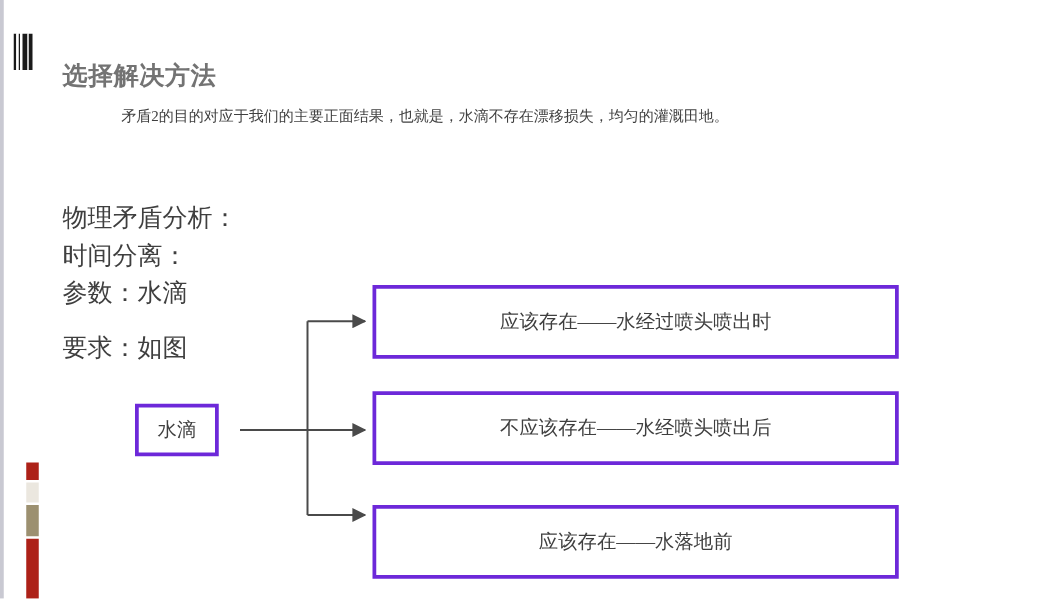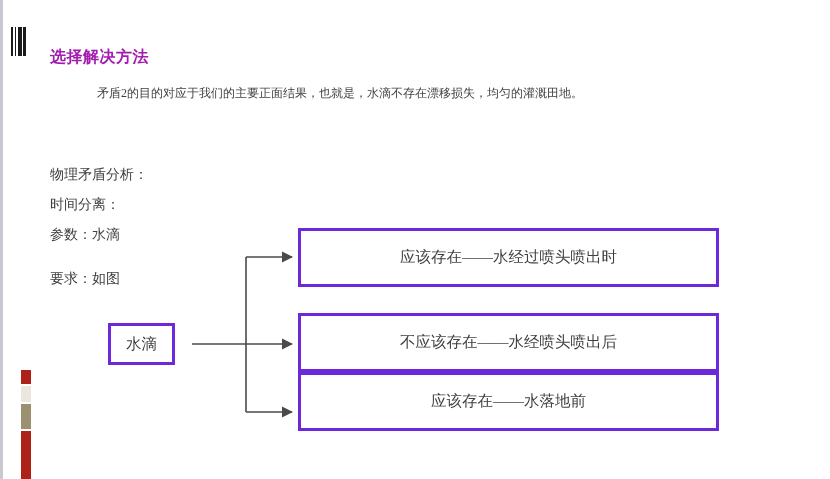--- a/index.html
+++ b/index.html
@@ -61,39 +61,39 @@
   .chip.c-red-small { top: 370px;  height: 14px; background: #ad2118; }
   .chip.c-cream     { top: 386px;  height: 16px; background: #ebe7df; }
   .chip.c-khaki     { top: 404px;  height: 25px; background: #9c9070; }
   .chip.c-red-long  { top: 431px;  height: 48px; background: #ad2118; }
 
   
   .title {
     position: absolute;
     left: 50px;
     top: 47px;
-    font-size: 16px;
+    font-size: 20px;
     font-weight: bold;
-    color: #a21caf;
+    color: #737373;
     letter-spacing: 0.5px;
   }
   .paragraph {
     position: absolute;
     left: 50px;
     top: 80px;
     width: 655px;
     font-size: 12px;
     line-height: 26px;
     color: #3f3f3f;
     margin-left: 47px;
   }
   .line-item {
     position: absolute;
     left: 50px;
-    font-size: 14px;
+    font-size: 20px;
     line-height: 20px;
     color: #3f3f3f;
     white-space: nowrap;
   }
   .line-item.l0 { top: 165px; }
   .line-item.l1 { top: 195px; text-align: center; }
   .line-item.l2 { top: 225px; }
   .line-item.l3 { top: 269px; }
 
   
@@ -122,21 +122,21 @@
     width: 67px;
     height: 42px;
   }
   .node.branch {
     left: 298px;
     width: 421px;
     height: 59px;
   }
   .node.branch.b0 { top: 228px; }
   .node.branch.b1 { top: 313px; }
-  .node.branch.b2 { top: 372px; }
+  .node.branch.b2 { top: 404px; }
 </style>
 </head>
 <body>
 
 <div id="page">
 
   <div class="page-edge"></div>
 
   <div class="bar-mark">
     <i class="b1"></i>

